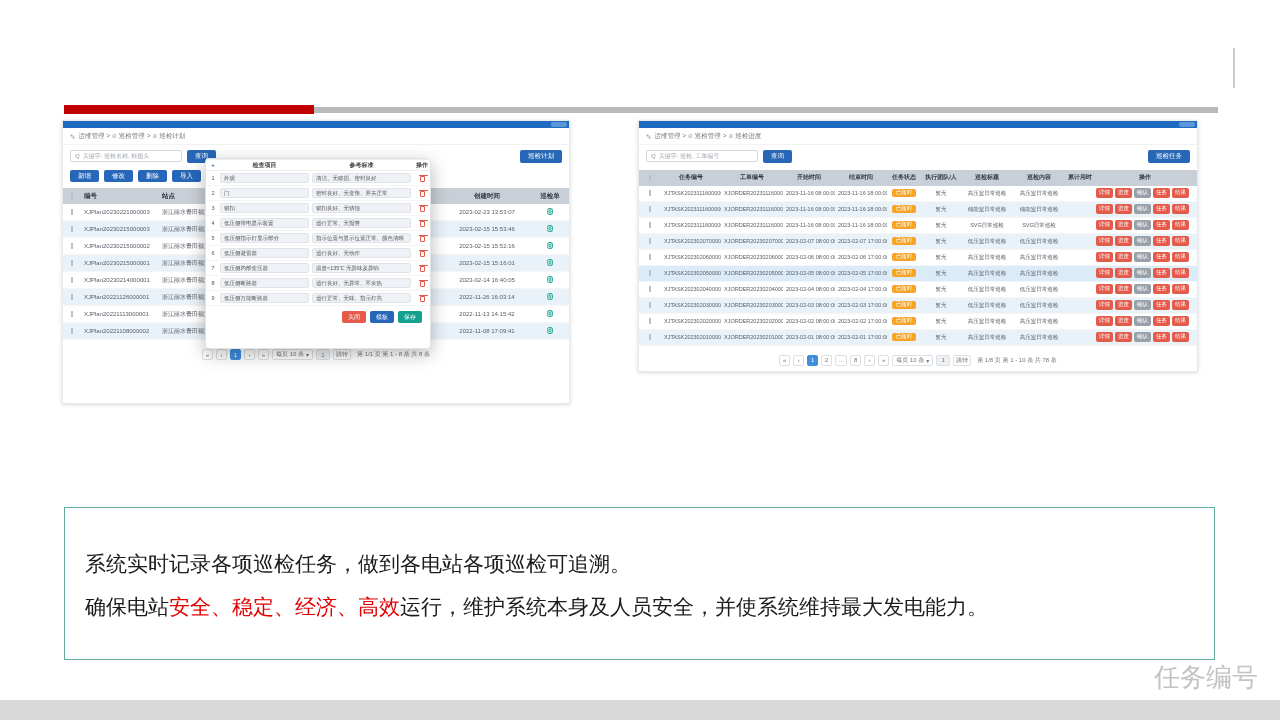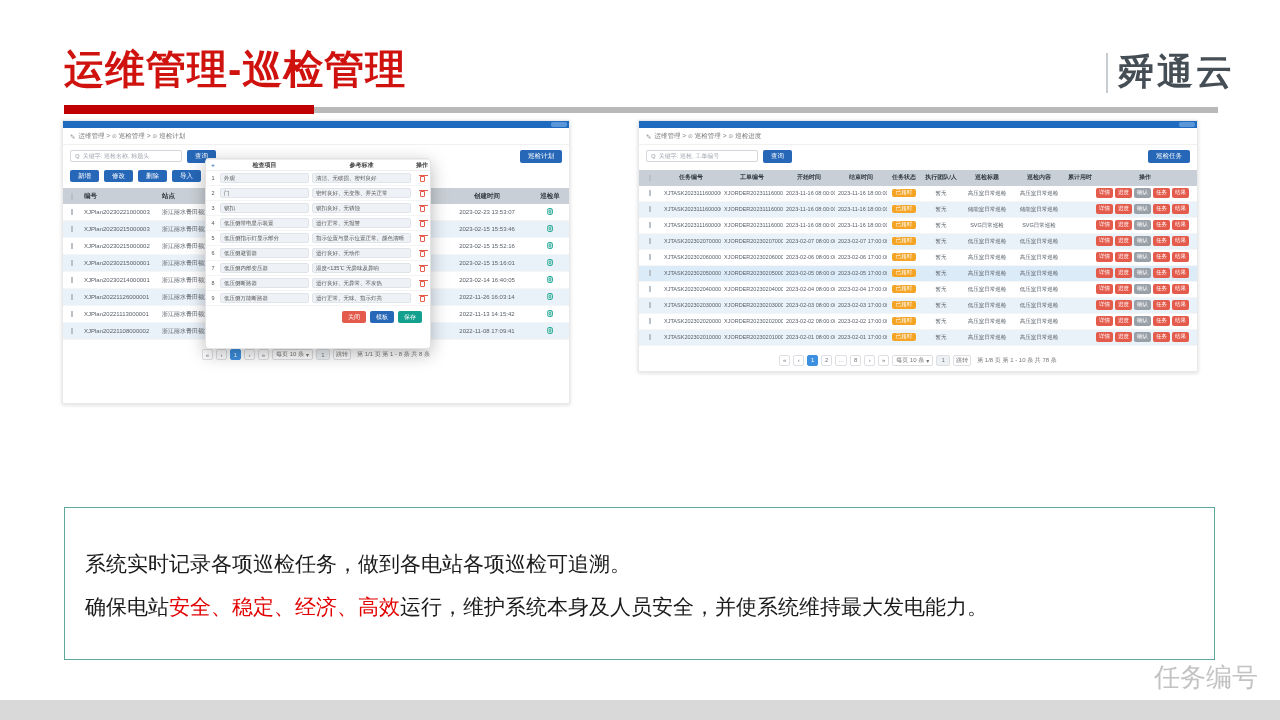--- a/index.html
+++ b/index.html
@@ -102,29 +102,27 @@
   .desc .hl { color:#e20000; }
 
   .watermark { position:absolute; right:22px; top:660px; font-size:26px; color:#c3c3c3; }
   .bottombar { position:absolute; left:0; bottom:0; width:1280px; height:20px; background:#d9d9d9; }
 </style>
 </head>
 <body>
 
 <div class="slide">
 
-  <div class="page-title">运维管理-巡检管理</div>
   <div class="title-rule">
     <div class="red"></div>
     <div class="gray"></div>
   </div>
 
   <div class="logo">
     <span class="sep"></span>
-    <span class="cn">舜通云</span>
   </div>
 
   <div class="app" style="left:62px; top:120px; width:508px; height:284px;">
     <div class="topbar">
         <span class="nub"></span>
       </div>
     <div class="crumb">
       <span class="pencil">✎</span>
       <span>运维管理 &gt; ⊙ 巡检管理 &gt; ⊙ 巡检计划</span>
     </div>

